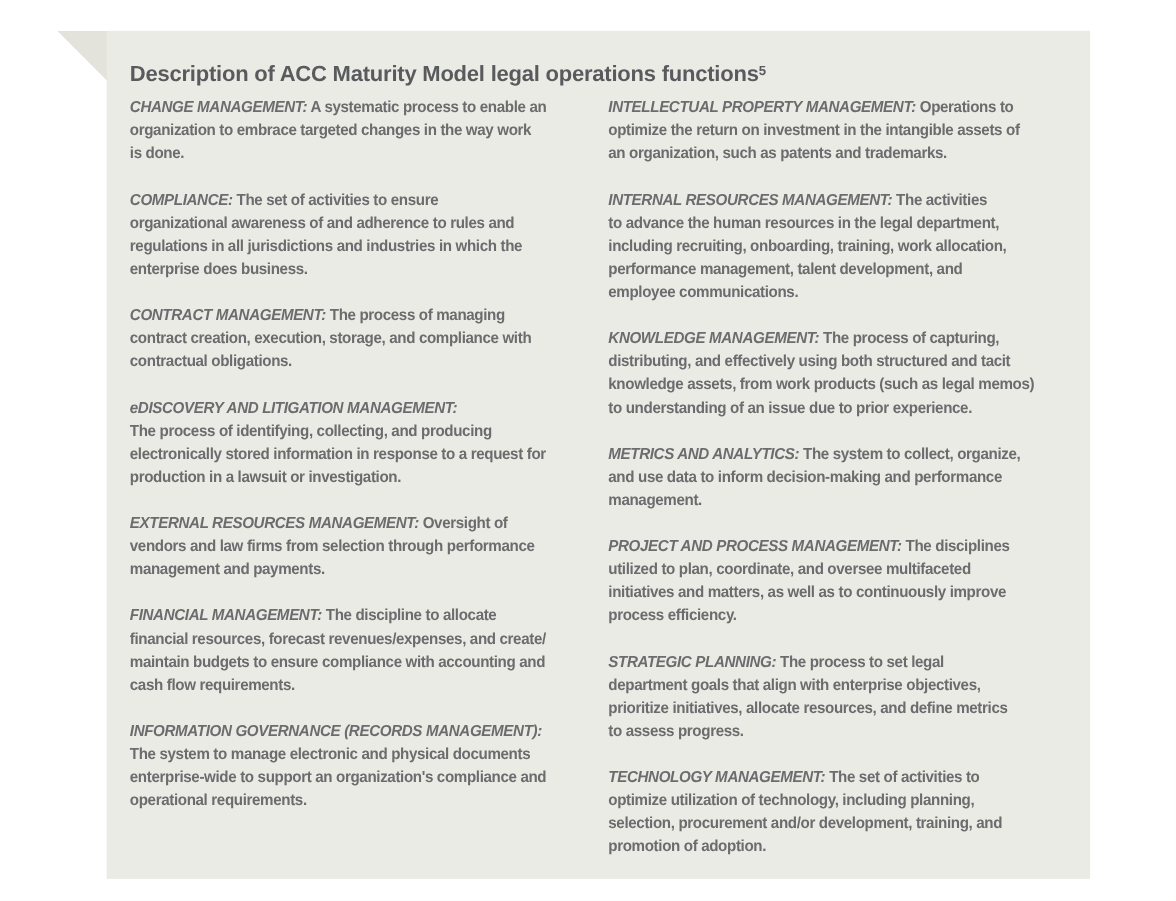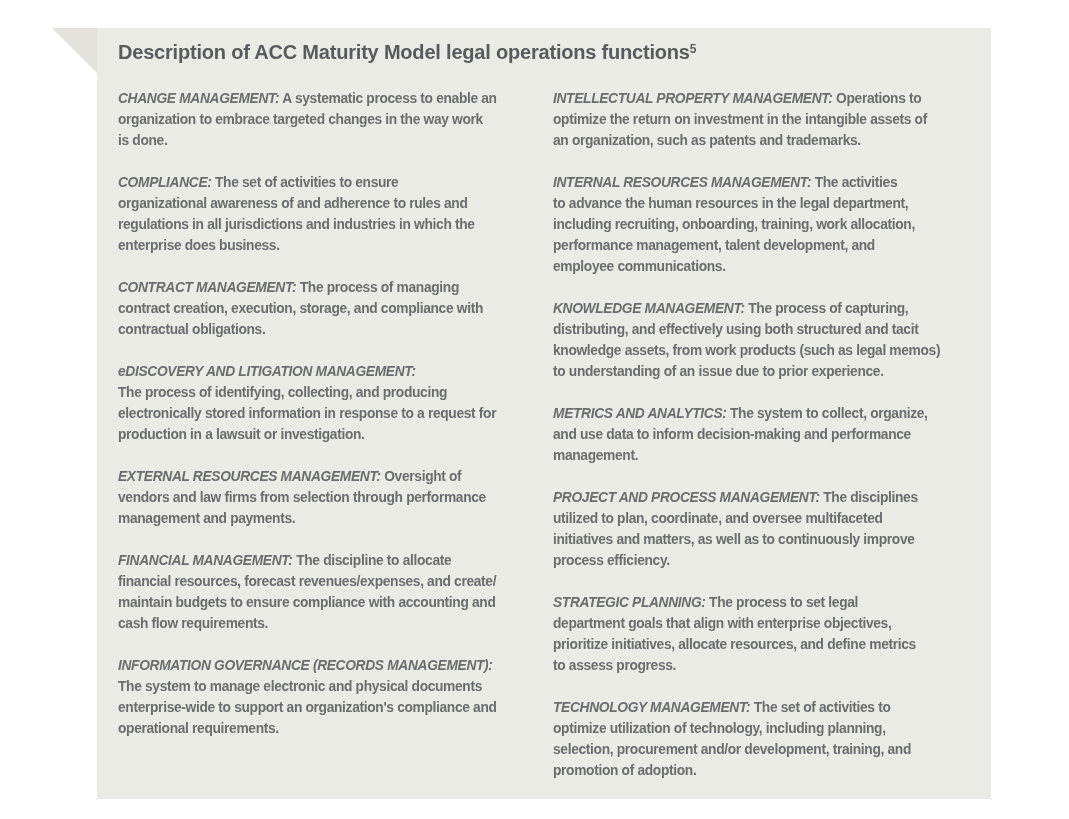--- a/index.html
+++ b/index.html
@@ -25,21 +25,21 @@
   }
   .fold{
     position:absolute;
     left:52px;top:28px;
     width:46px;height:46px;
     background:var(--fold_background);
     clip-path:polygon(0 0,100% 0,100% 100%);
   }
   .title{
     position:absolute;
-    left:118px;top:28px;
+    left:118px;top:44px;
     font-size:20px;
     font-weight:bold;
     letter-spacing:-0.2px;
     color:var(--title_text);
     white-space:pre;
   }
   .title sup{
     font-size:12px;
     vertical-align:6px;
   }

